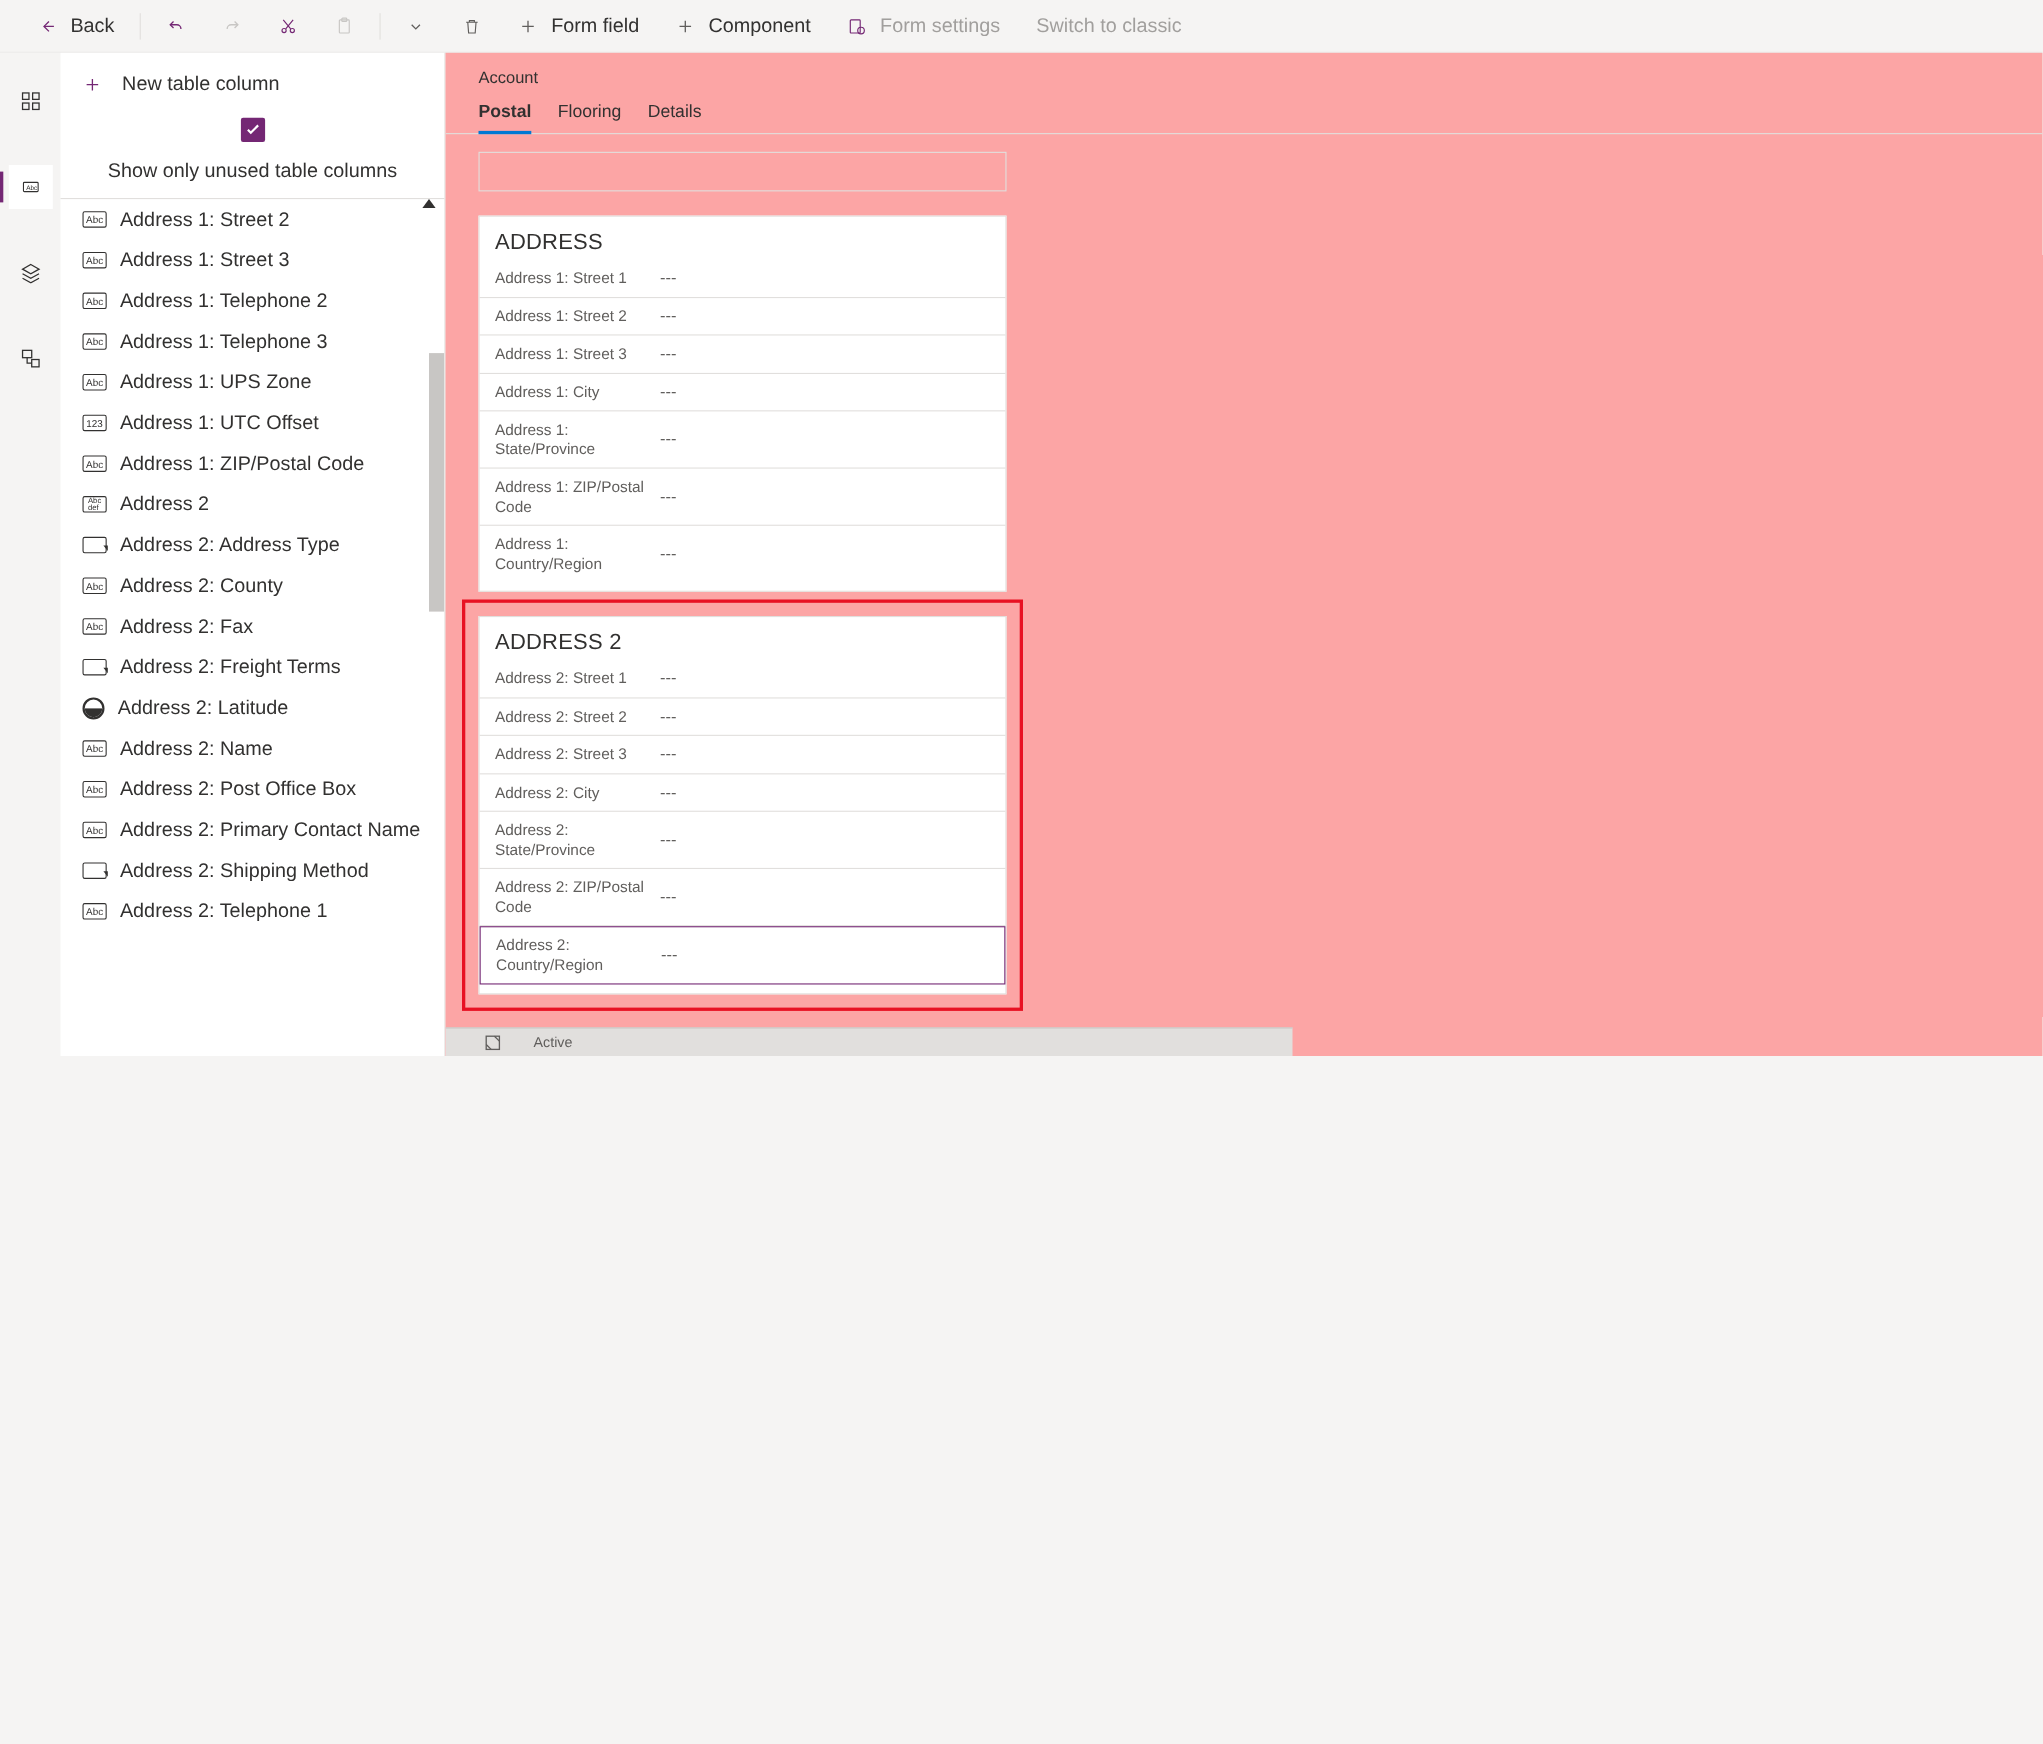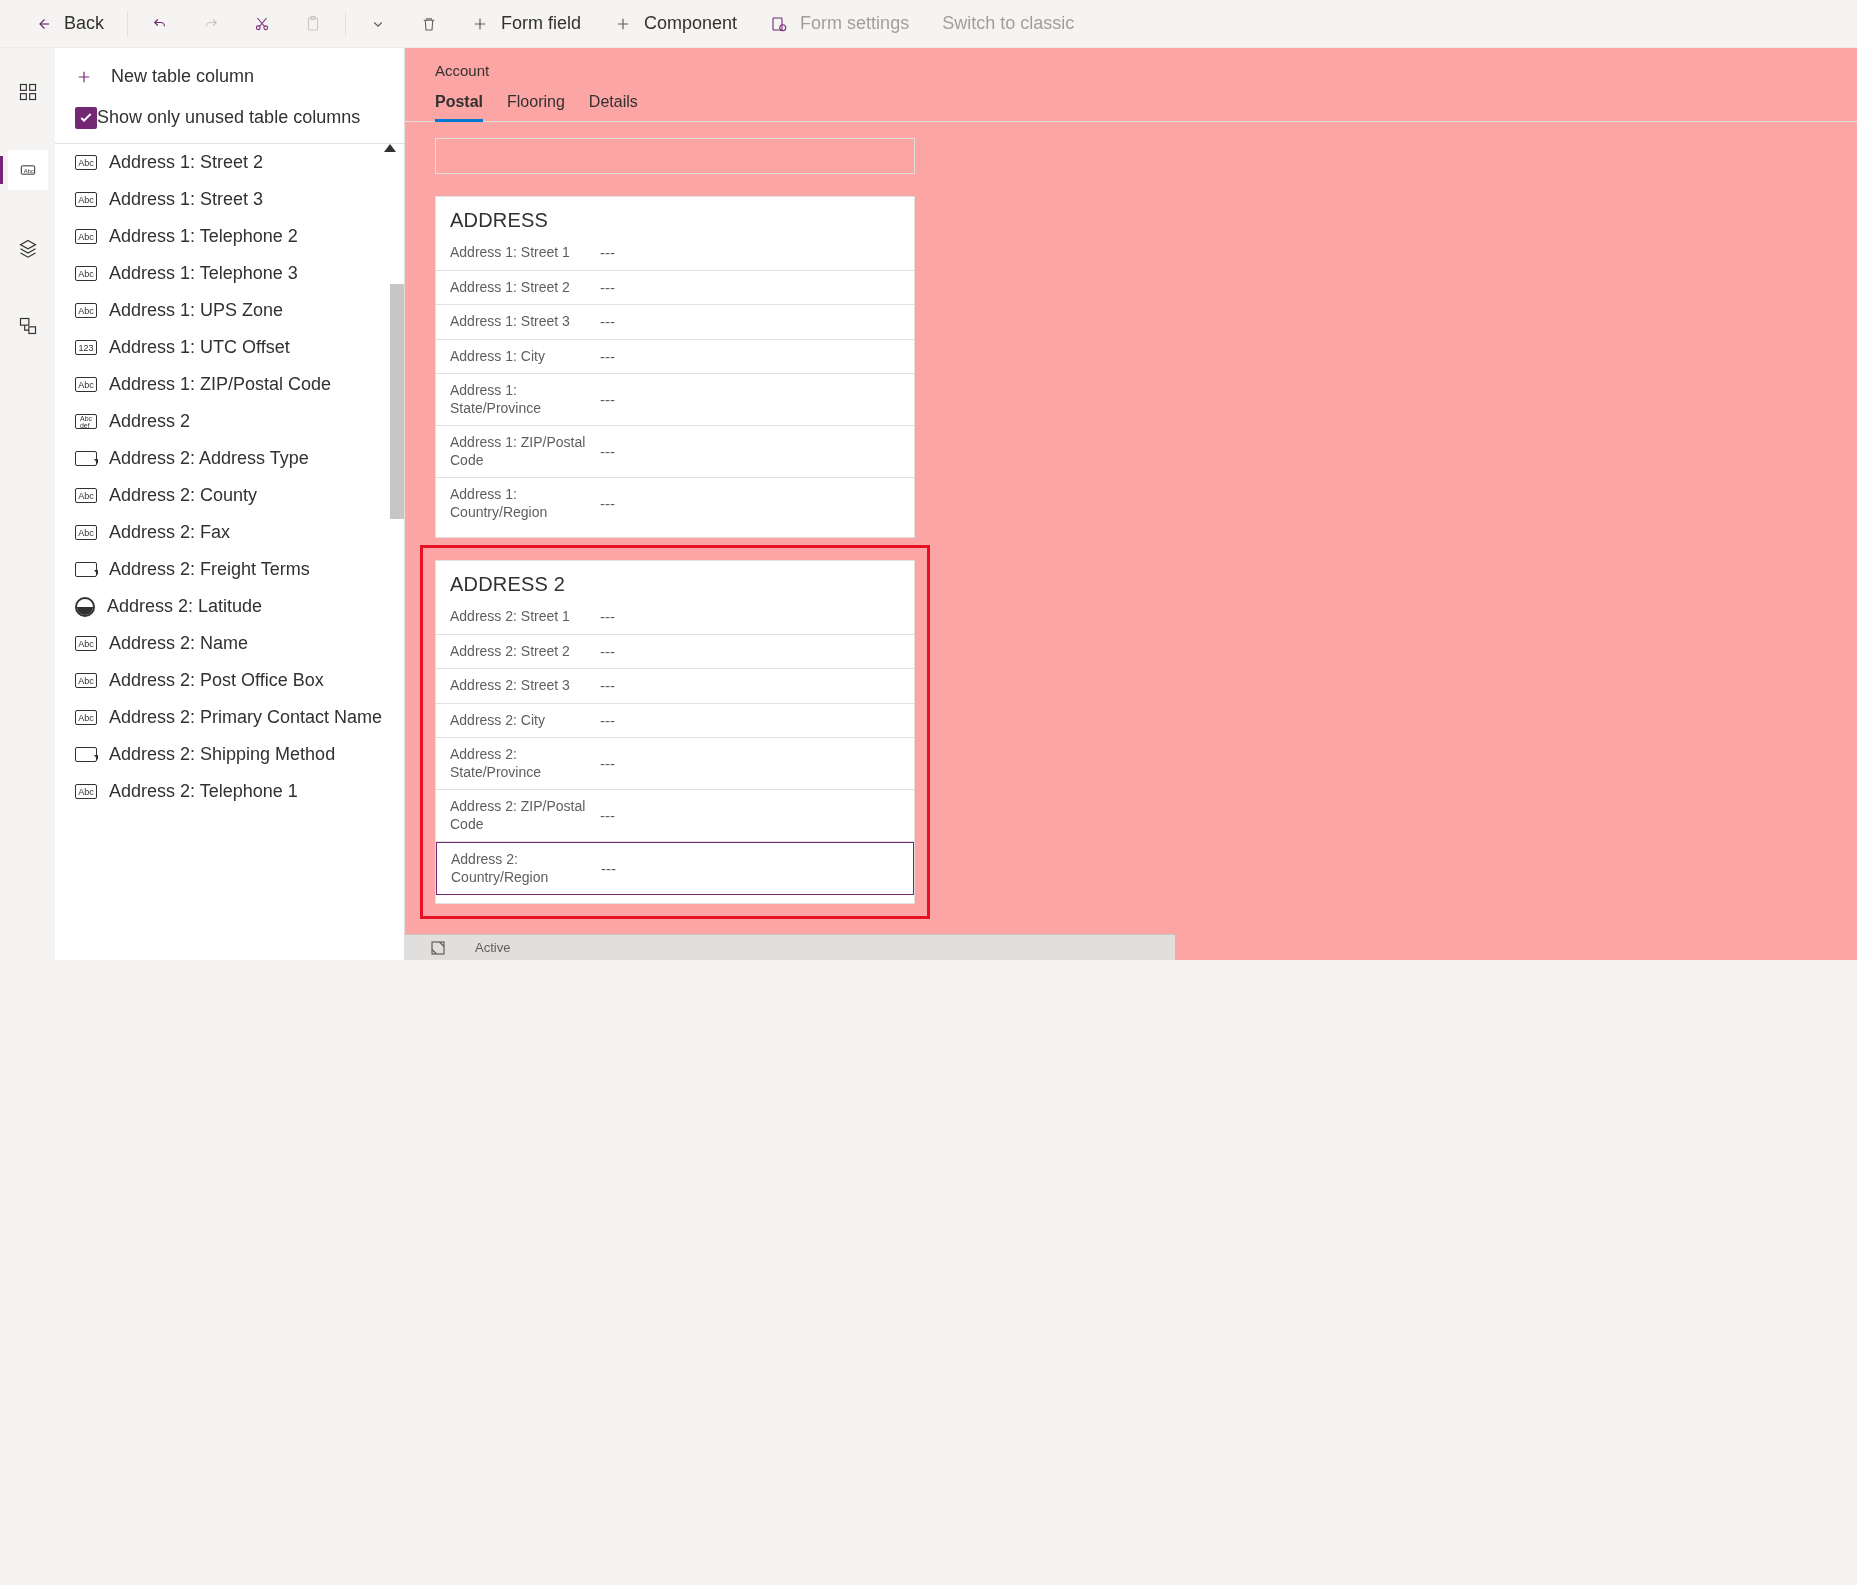--- a/index.html
+++ b/index.html
@@ -106,23 +106,24 @@
   border-radius:3px;
   padding:0 10px;height:44px;
 }
 .new-col{
   display:flex;align-items:center;gap:18px;
   padding:18px 20px 6px 20px;
   color:var(--text);
   cursor:pointer;
 }
 .show-unused{
-  display:flex;align-items:flex-start;
+  display:flex;align-items:center;gap:16px;
   padding:14px 20px 14px 20px;
   border-bottom:1px solid var(--border);
+  flex-direction:column;
 }
 .chk{
   width:22px;height:22px;border-radius:2px;background:var(--accent);
   display:flex;align-items:center;justify-content:center;color:#fff;
 }
 .col-list{
   flex:1;overflow:auto;position:relative;
 }
 .col-list .scroll-thumb{
   position:absolute;right:0;top:140px;width:14px;height:235px;background:#c8c6c4;
@@ -194,21 +195,21 @@
 .section.highlight{
   outline:3px solid var(--red);
   outline-offset:12px;
 }
 
 .statusbar{
   position:absolute;left:404px;right:0;
   height:26px;
   background:#e1dfdd;
   display:flex;align-items:center;
-  padding:0 24px;
+  padding:0 34px;
   font-size:13px;color:var(--muted);
   gap:28px;
   border-top:1px solid #c8c6c4;
 }
 
 
 .scale-wrap{
   transform:scale(1.0);
   transform-origin:top left;
 }

